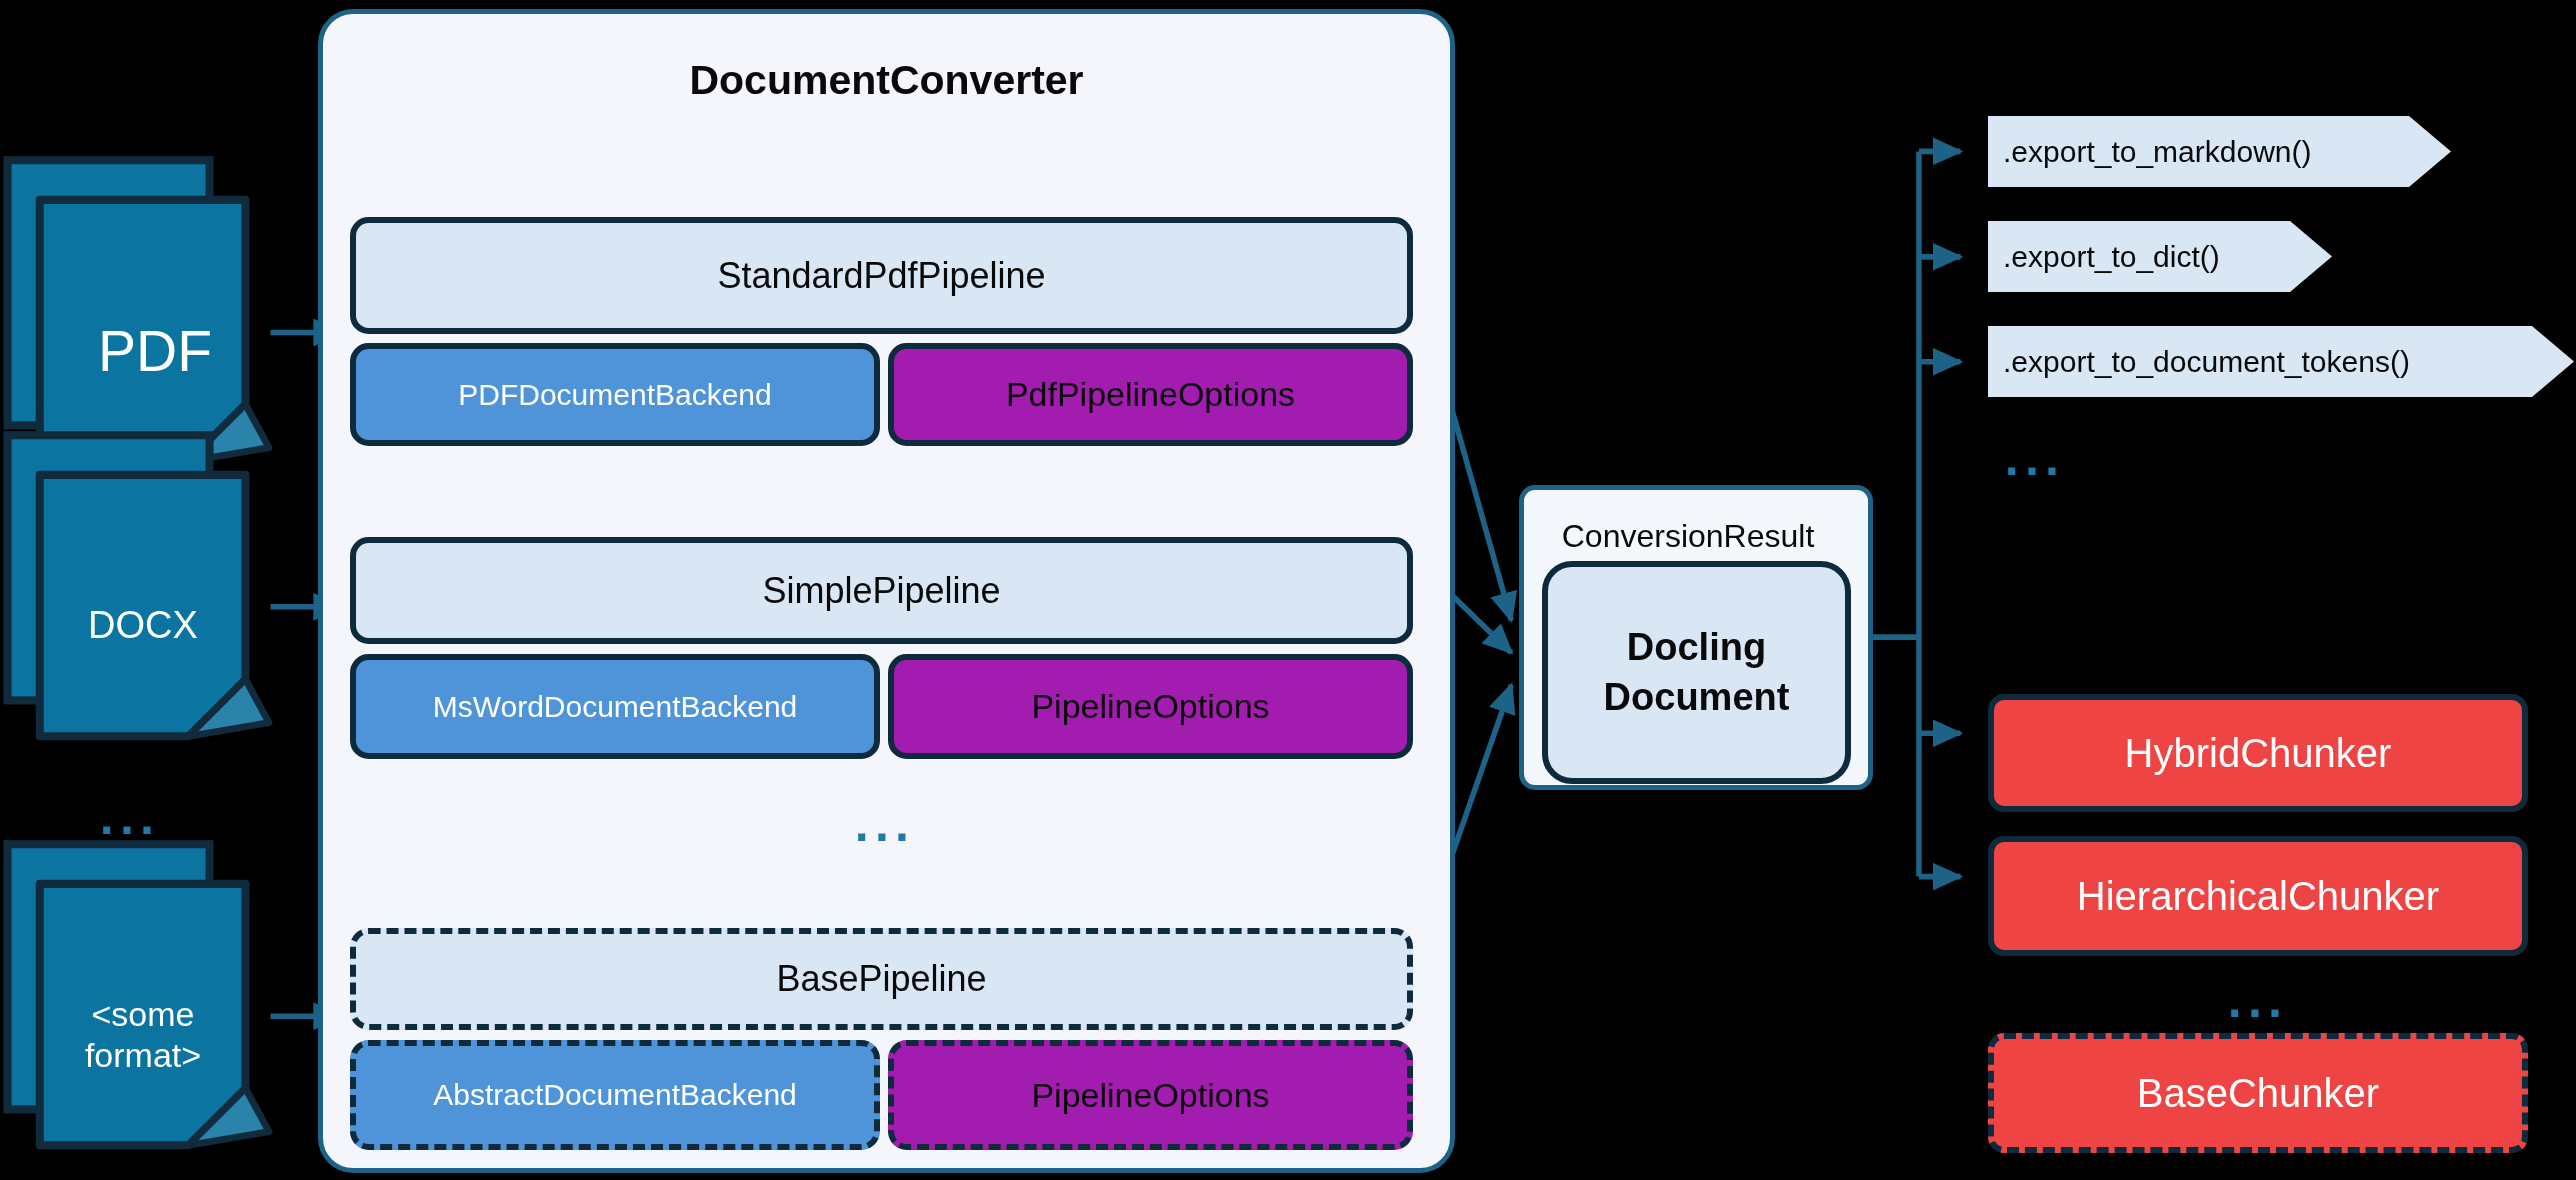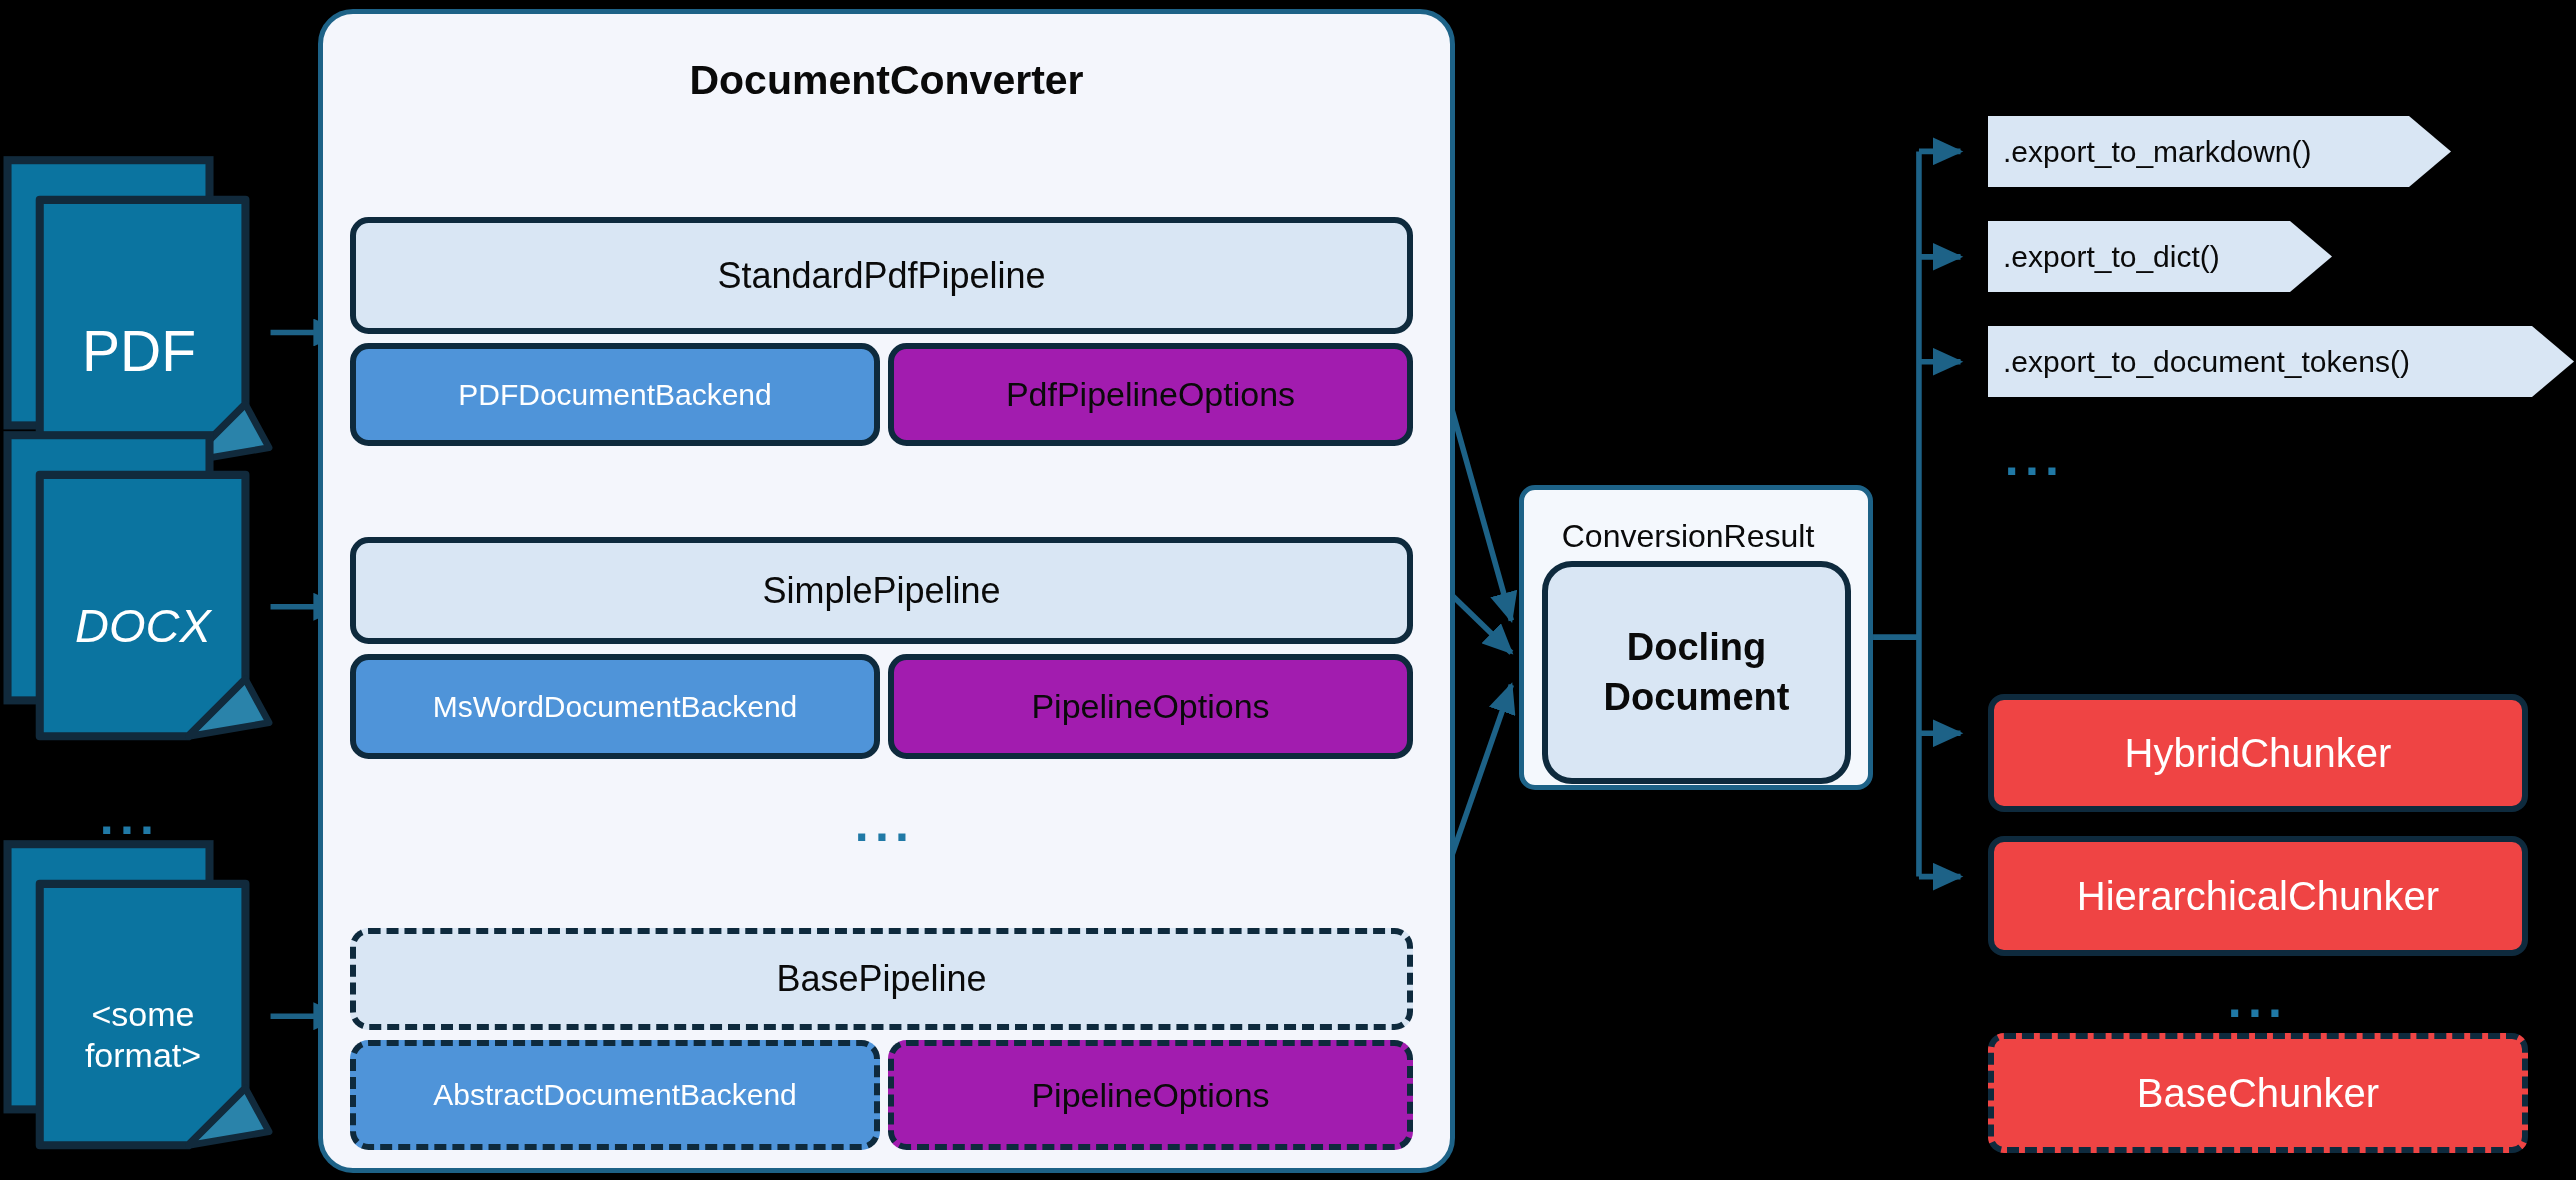--- a/index.html
+++ b/index.html
@@ -41,21 +41,21 @@
   .dots{
     color:#2079a6;font-size:50px;font-weight:700;letter-spacing:6.2px;
     line-height:37px;
   }
 
   
   .doc-label{
     color:#ffffff;line-height:1.2;
   }
   .doc-label.pdf{font-size:57px;}
-  .doc-label.docx{font-size:47px;font-style:italic;}
+  .doc-label.docx{font-size:38px;}
   .doc-label.fmt{font-size:34px;}
   .doc-label.fmt .wrapbox{width:155px;}
 
   
   .result{
     left:1519px;top:485px;width:354px;height:305px;
     background:#f4f8fd;border:5.6px solid #1d6287;border-radius:16px;
   }
   .result-label{
     left:1519px;top:496px;width:338px;height:40px;
@@ -115,21 +115,21 @@
     <path d="M3093,1182 H3160" marker-end="url(#arr)"></path>
     <path d="M3093,1413 H3160" marker-end="url(#arr)"></path>
   </g>
 </svg>
 
 <svg class="abs" style="left:0;top:154px" width="279" height="316" viewBox="0 0 450 510">
   <rect x="12" y="10" width="326" height="428" fill="#0b74a0" stroke="#112a3c" stroke-width="13"></rect>
   <polygon points="64,74 396,74 396,404 304,496 64,496" fill="#0b74a0" stroke="#112a3c" stroke-width="13" stroke-linejoin="round"></polygon>
   <polygon points="304,496 396,404 434,474" fill="#2a83aa" stroke="#112a3c" stroke-width="11" stroke-linejoin="round"></polygon>
 </svg>
-<div class="abs flexc doc-label pdf" style="left:36px;top:200px;width:206px;height:262px;">
+<div class="abs flexc doc-label pdf" style="left:52px;top:200px;width:206px;height:262px;">
   <span>PDF</span>
 </div>
 
 <svg class="abs" style="left:0;top:429px" width="279" height="316" viewBox="0 0 450 510">
   <rect x="12" y="10" width="326" height="428" fill="#0b74a0" stroke="#112a3c" stroke-width="13"></rect>
   <polygon points="64,74 396,74 396,404 304,496 64,496" fill="#0b74a0" stroke="#112a3c" stroke-width="13" stroke-linejoin="round"></polygon>
   <polygon points="304,496 396,404 434,474" fill="#2a83aa" stroke="#112a3c" stroke-width="11" stroke-linejoin="round"></polygon>
 </svg>
 <div class="abs flexc doc-label docx" style="left:40px;top:475px;width:206px;height:262px;">
   <span>DOCX</span>

